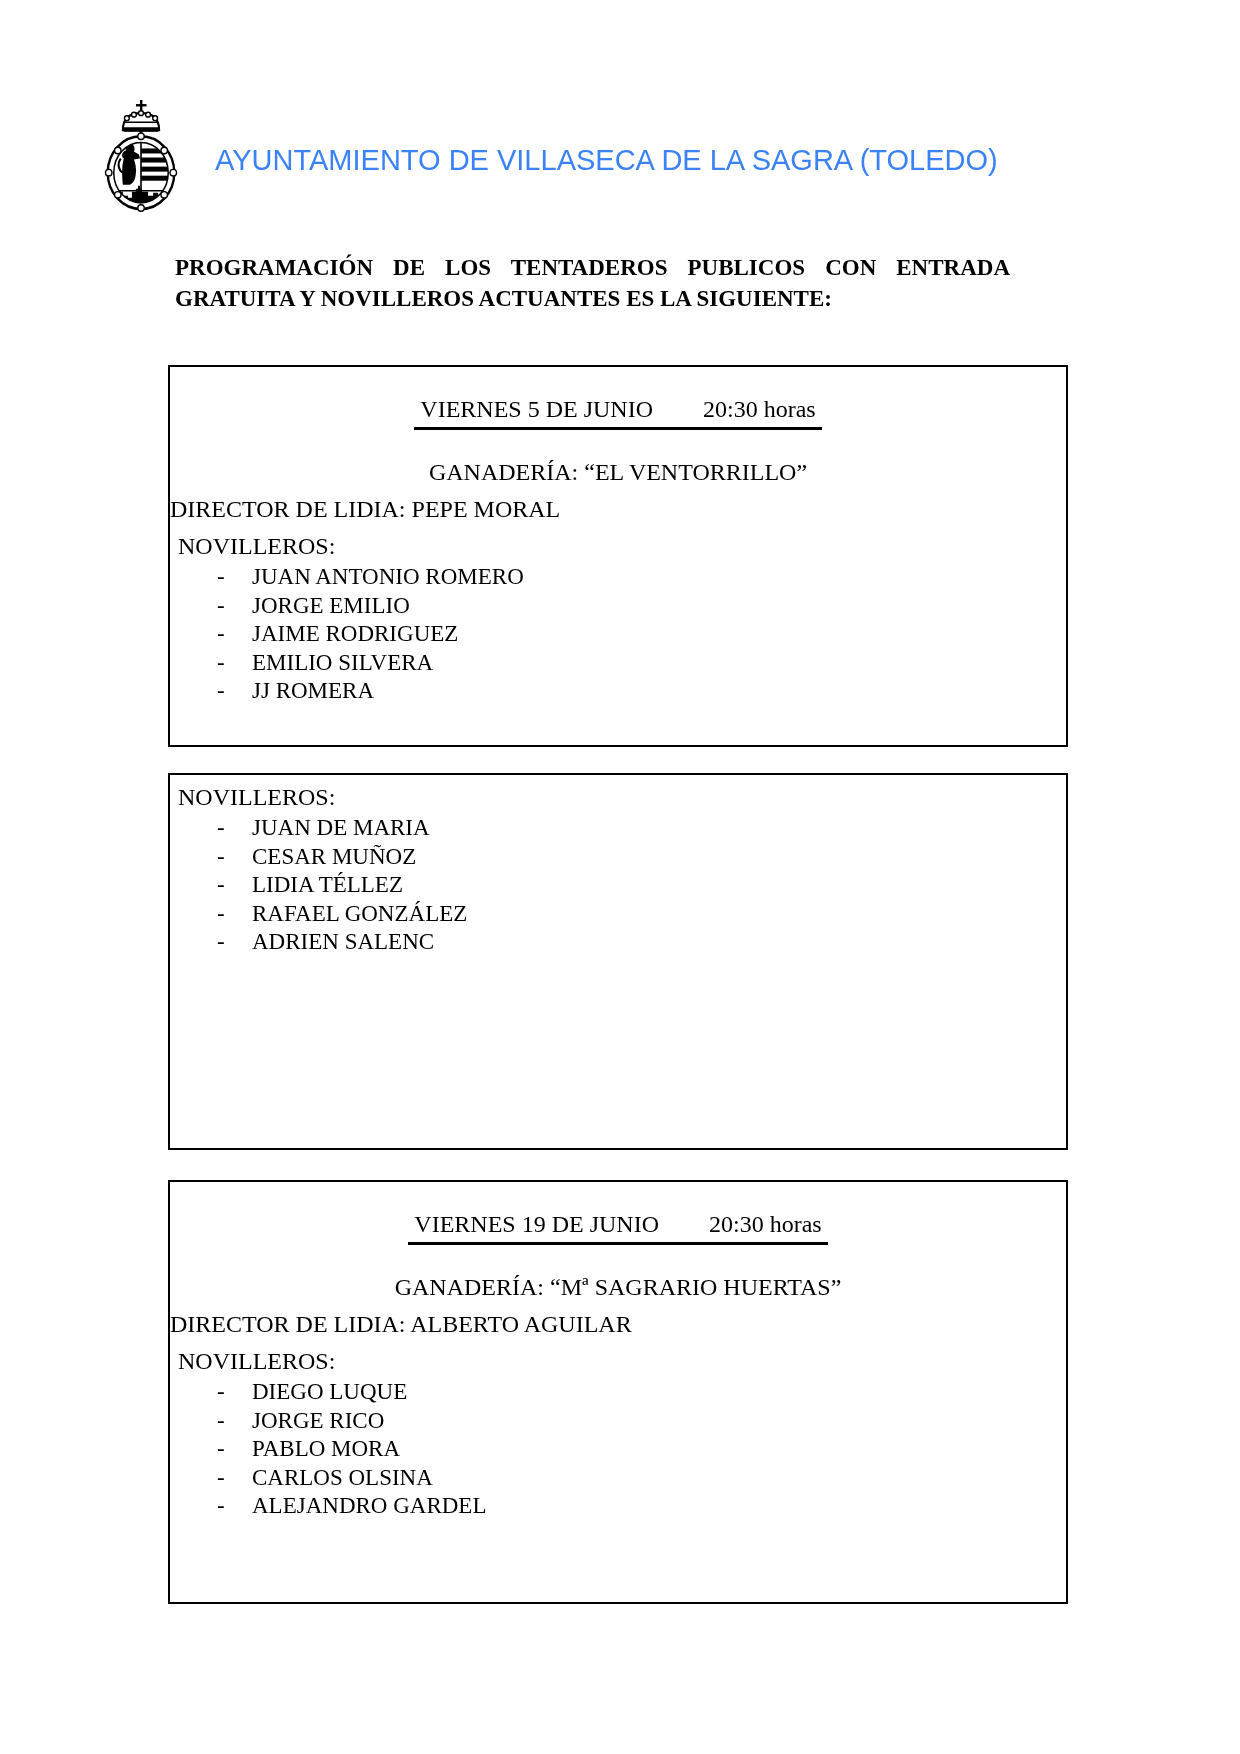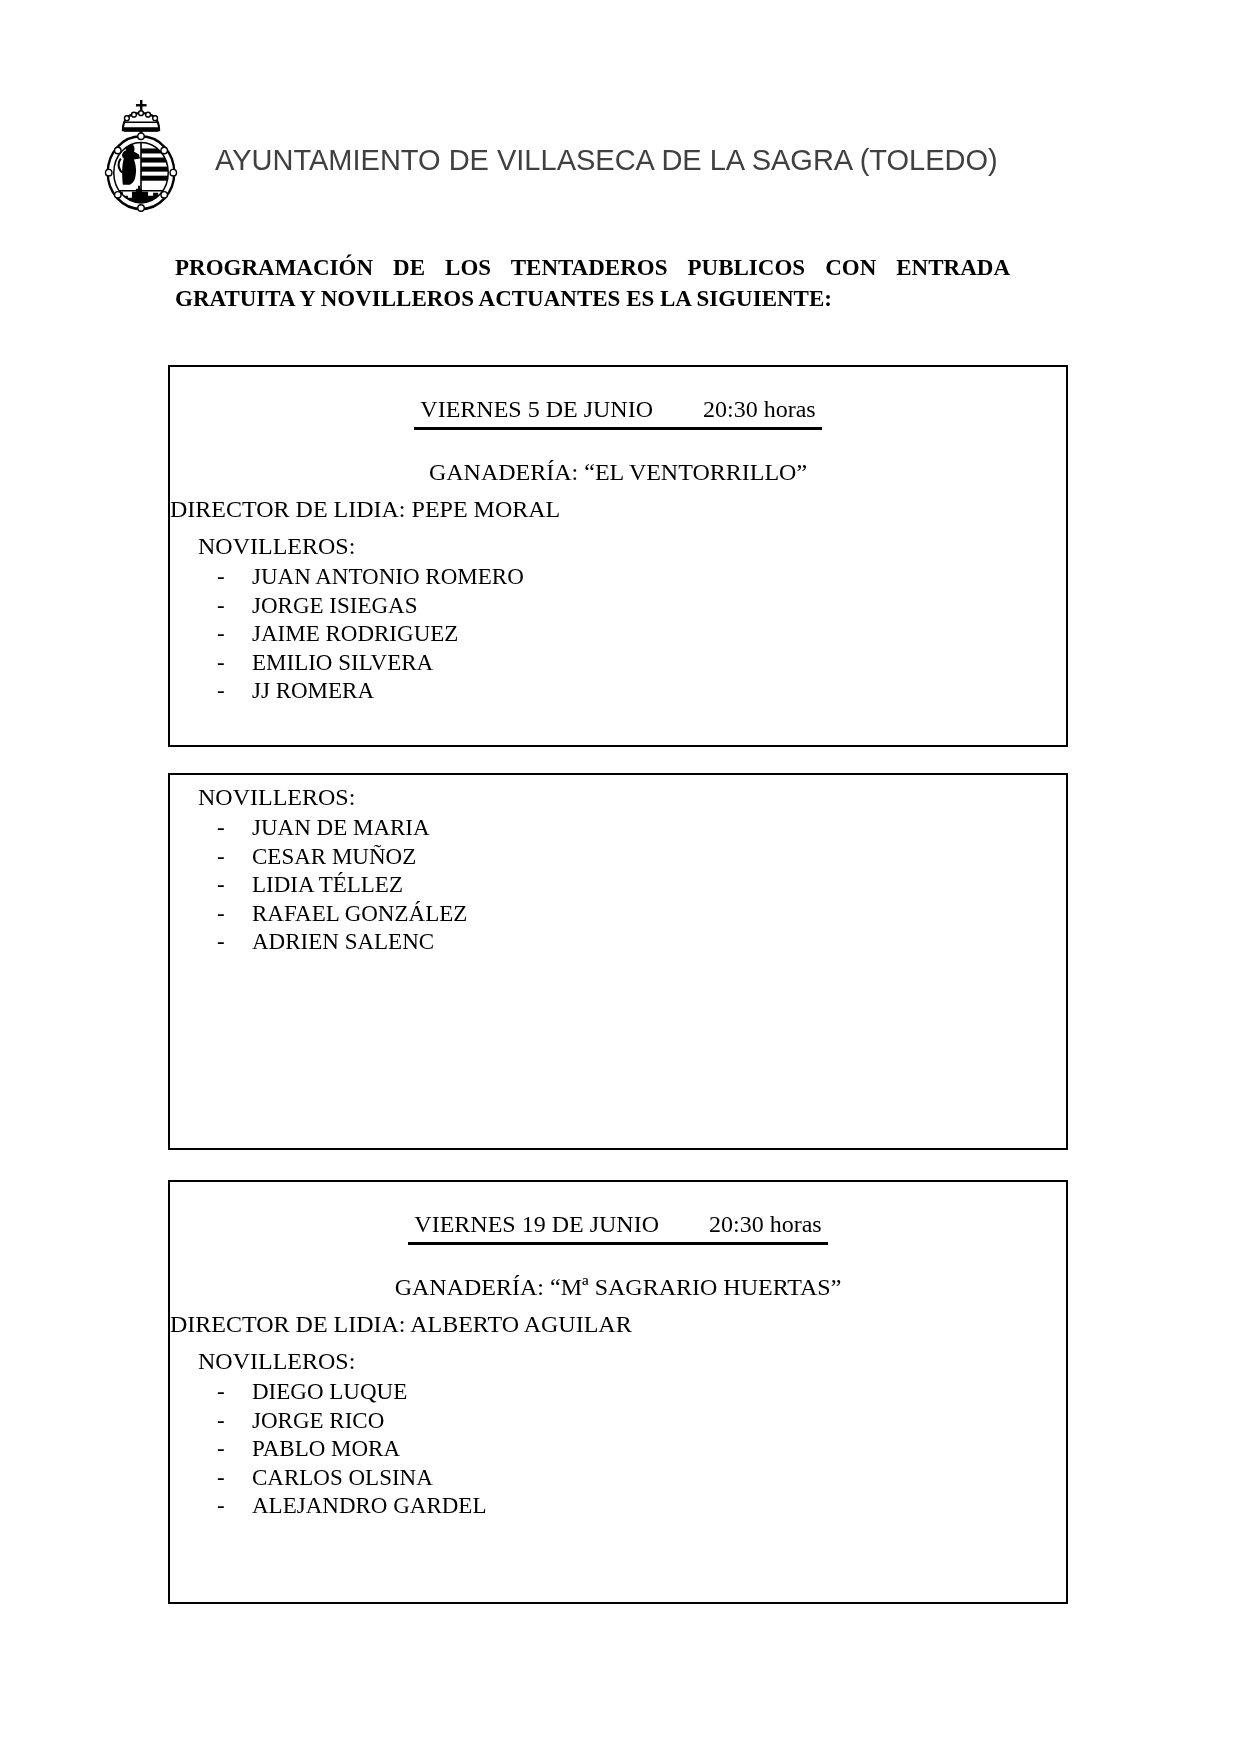--- a/index.html
+++ b/index.html
@@ -10,21 +10,21 @@
     font-family:"Liberation Serif", serif;
     color:#000;
     overflow:hidden;
     margin:0 auto;
   }
   
   .logo{position:absolute;left:95px;top:98px;width:92px;height:116px;}
   .header-title{
     position:absolute;left:215px;top:144px;
     font-family:"Liberation Sans", sans-serif;
-    font-size:29px;letter-spacing:0px;color:#404040;
+    font-size:29px;letter-spacing:0px;color:#3b82f6;
     white-space:nowrap;
   }
   
   .intro{
     position:absolute;left:175px;top:252px;width:835px;
     font-weight:bold;font-size:23px;line-height:31px;
   }
   .intro .l1{text-align:justify;text-align-last:justify;}
   .intro .l2{text-align:left;}
   
@@ -34,21 +34,21 @@
     font-weight:normal;
   }
   .b1{top:365px;height:378px;}
   .b2{top:773px;height:373px;}
   .b3{top:1180px;height:420px;}
   .box-title{text-align:center;margin-top:27px;font-size:24px;line-height:30px;}
   .title-inner{display:inline-block;border-bottom:3px solid #000;padding:0 6px 3px 6px;white-space:nowrap;}
   .title-gap{display:inline-block;width:50px;}
   .gan{text-align:center;margin-top:28px;font-size:24px;line-height:29px;}
   .dir{text-align:left;margin-top:8px;font-size:24px;line-height:29px;}
-  .novlabel{margin-top:8px;padding-left:28px;font-size:24px;line-height:29px;}
+  .novlabel{margin-top:8px;padding-left:8px;font-size:24px;line-height:29px;}
   ul.novlist{list-style:none;margin:2px 0 0 0;padding:0;}
   li.nov-item{display:flex;padding-left:47px;font-size:23px;line-height:28.5px;}
   li.nov-item .dash{width:35px;flex:0 0 35px;}
 </style>
 </head>
 <body>
 
 <div class="page">
 
   <div class="logo">
@@ -115,21 +115,21 @@
     <div class="gan">GANADERÍA: “EL VENTORRILLO”</div>
     <div class="dir">DIRECTOR DE LIDIA: PEPE MORAL</div>
     <div class="novlabel">NOVILLEROS:</div>
     <ul class="novlist">
       <li class="nov-item">
           <span class="dash">-</span>
           <span>JUAN ANTONIO ROMERO</span>
         </li>
       <li class="nov-item">
           <span class="dash">-</span>
-          <span>JORGE ISIEGAS</span>
+          <span>JORGE EMILIO</span>
         </li>
       <li class="nov-item">
           <span class="dash">-</span>
           <span>JAIME RODRIGUEZ</span>
         </li>
       <li class="nov-item">
           <span class="dash">-</span>
           <span>EMILIO SILVERA</span>
         </li>
       <li class="nov-item">

